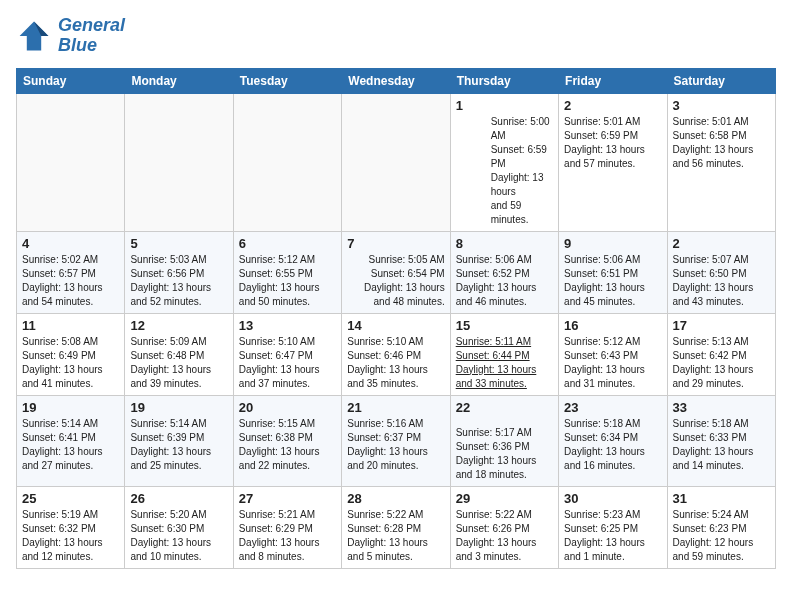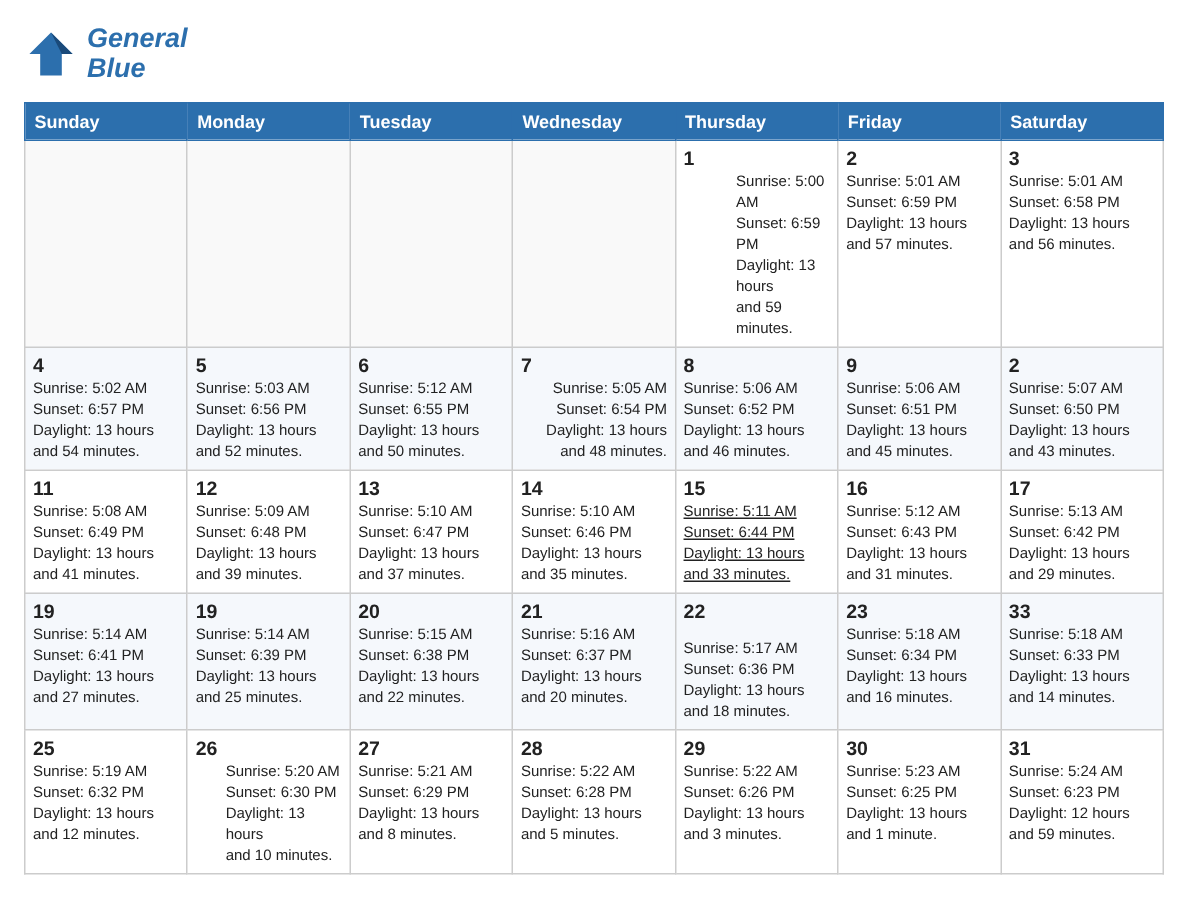--- a/index.html
+++ b/index.html
@@ -302,21 +302,21 @@
       <tr>
         <td>
           <span class="day-num">25</span>
           <div class="day-info" style="white-space: pre-line;">Sunrise: 5:19 AM
 Sunset: 6:32 PM
 Daylight: 13 hours
 and 12 minutes.</div>
         </td>
         <td>
           <span class="day-num">26</span>
-          <div class="day-info" style="white-space: pre-line; margin-left: 20px;">Sunrise: 5:20 AM
+          <div class="day-info" style="white-space: pre-line;">Sunrise: 5:20 AM
 Sunset: 6:30 PM
 Daylight: 13 hours
 and 10 minutes.</div>
         </td>
         <td>
           <span class="day-num">27</span>
           <div class="day-info" style="white-space: pre-line;">Sunrise: 5:21 AM
 Sunset: 6:29 PM
 Daylight: 13 hours
 and 8 minutes.</div>

